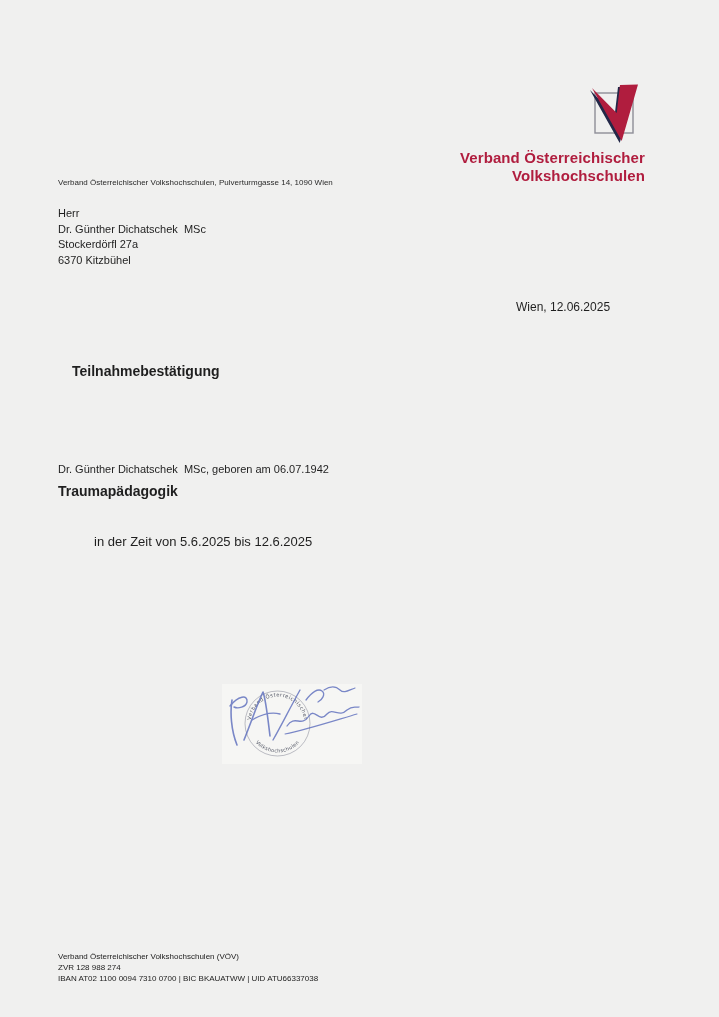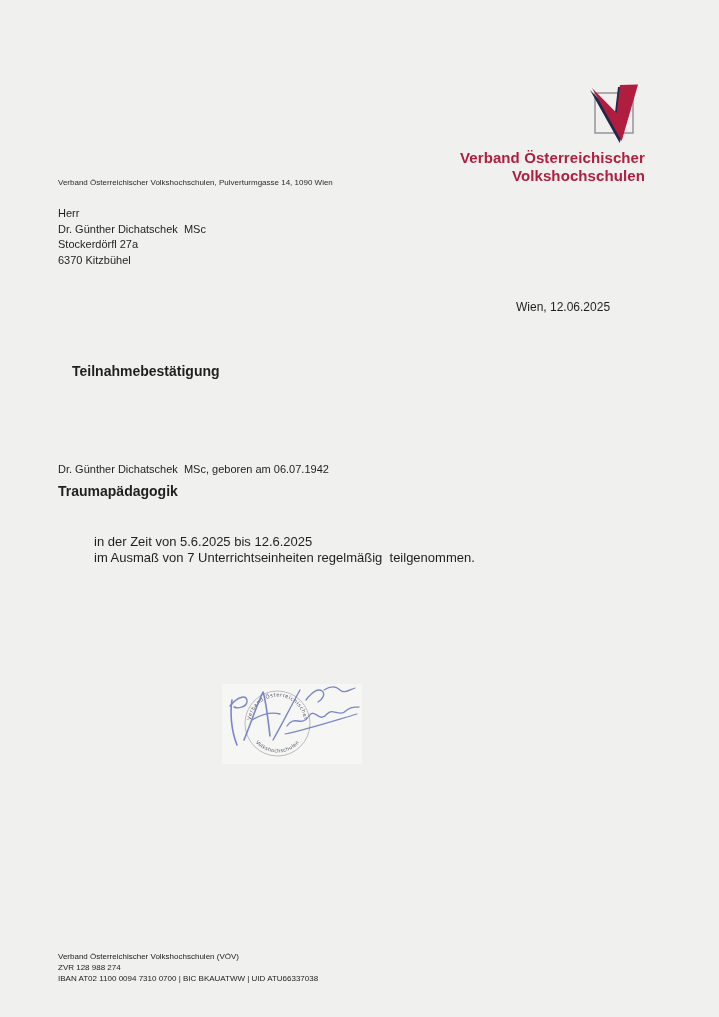--- a/index.html
+++ b/index.html
@@ -74,21 +74,20 @@
   <div class="abs doc-title">Teilnahmebestätigung</div>
 
   <div class="abs para1">
     <div>Dr. Günther Dichatschek  MSc, geboren am 06.07.1942</div>
   </div>
 
   <div class="abs course-title">Traumapädagogik</div>
 
   <div class="abs para2">
     <div>in der Zeit von 5.6.2025 bis 12.6.2025</div>
-    <div>im Ausmaß von 7 Unterrichtseinheiten regelmäßig  teilgenommen.</div>
   </div>
 
   <svg class="abs stamp-svg" viewBox="0 0 152 92" aria-hidden="true">
     <rect x="9" y="6" width="140" height="80" fill="#f6f6f4"></rect>
     <circle cx="64.5" cy="45.5" r="32.5" fill="none" stroke="#6b6f80" stroke-width="0.8" opacity="0.55"></circle>
     <defs>
       <path id="arcTop" d="M 41.1,59 A 27,27 0 1 1 87.9,59" fill="none"></path>
       <path id="arcBot" d="M 41,62.5 A 29,29 0 0 0 88,62.5" fill="none"></path>
     </defs>
     <text class="ring-text" font-size="5.2" letter-spacing="0.5">

